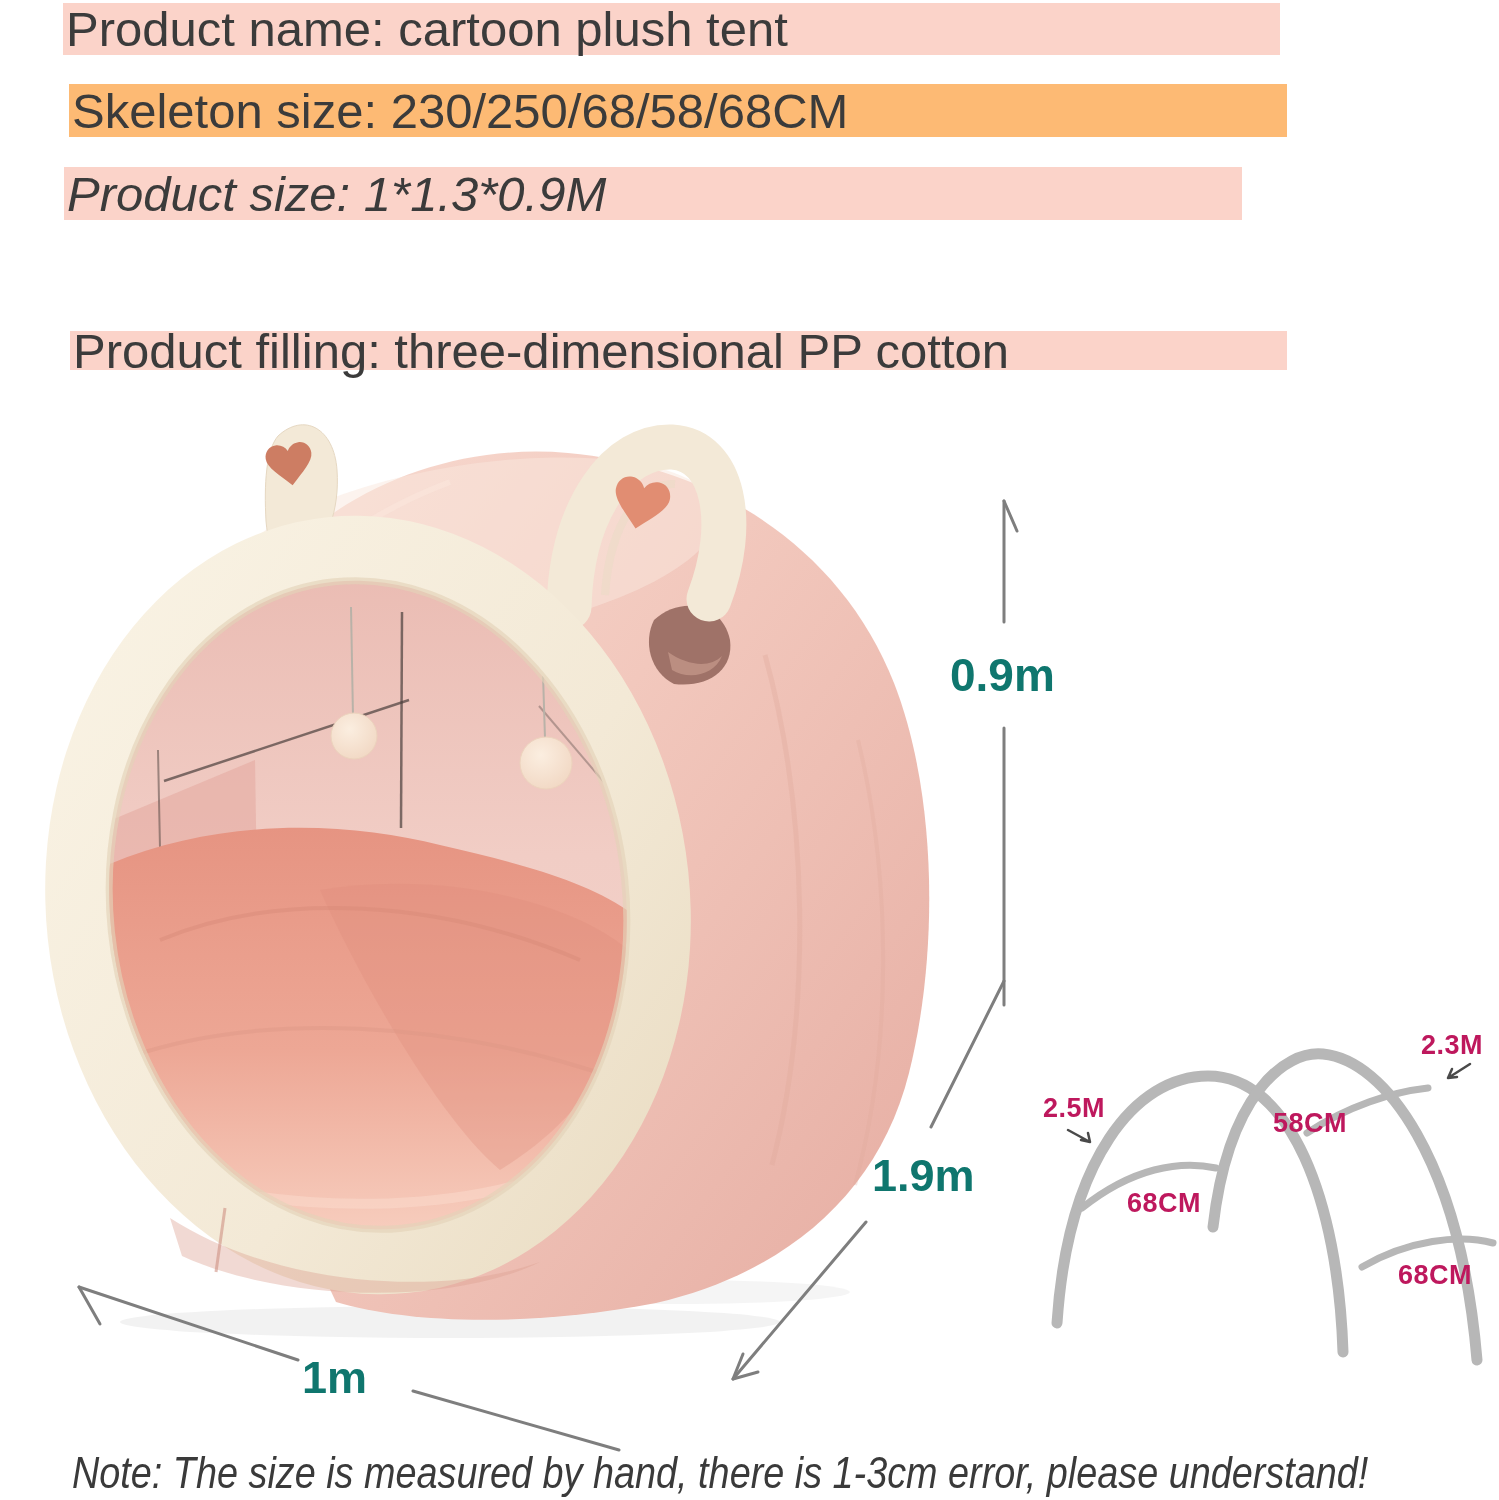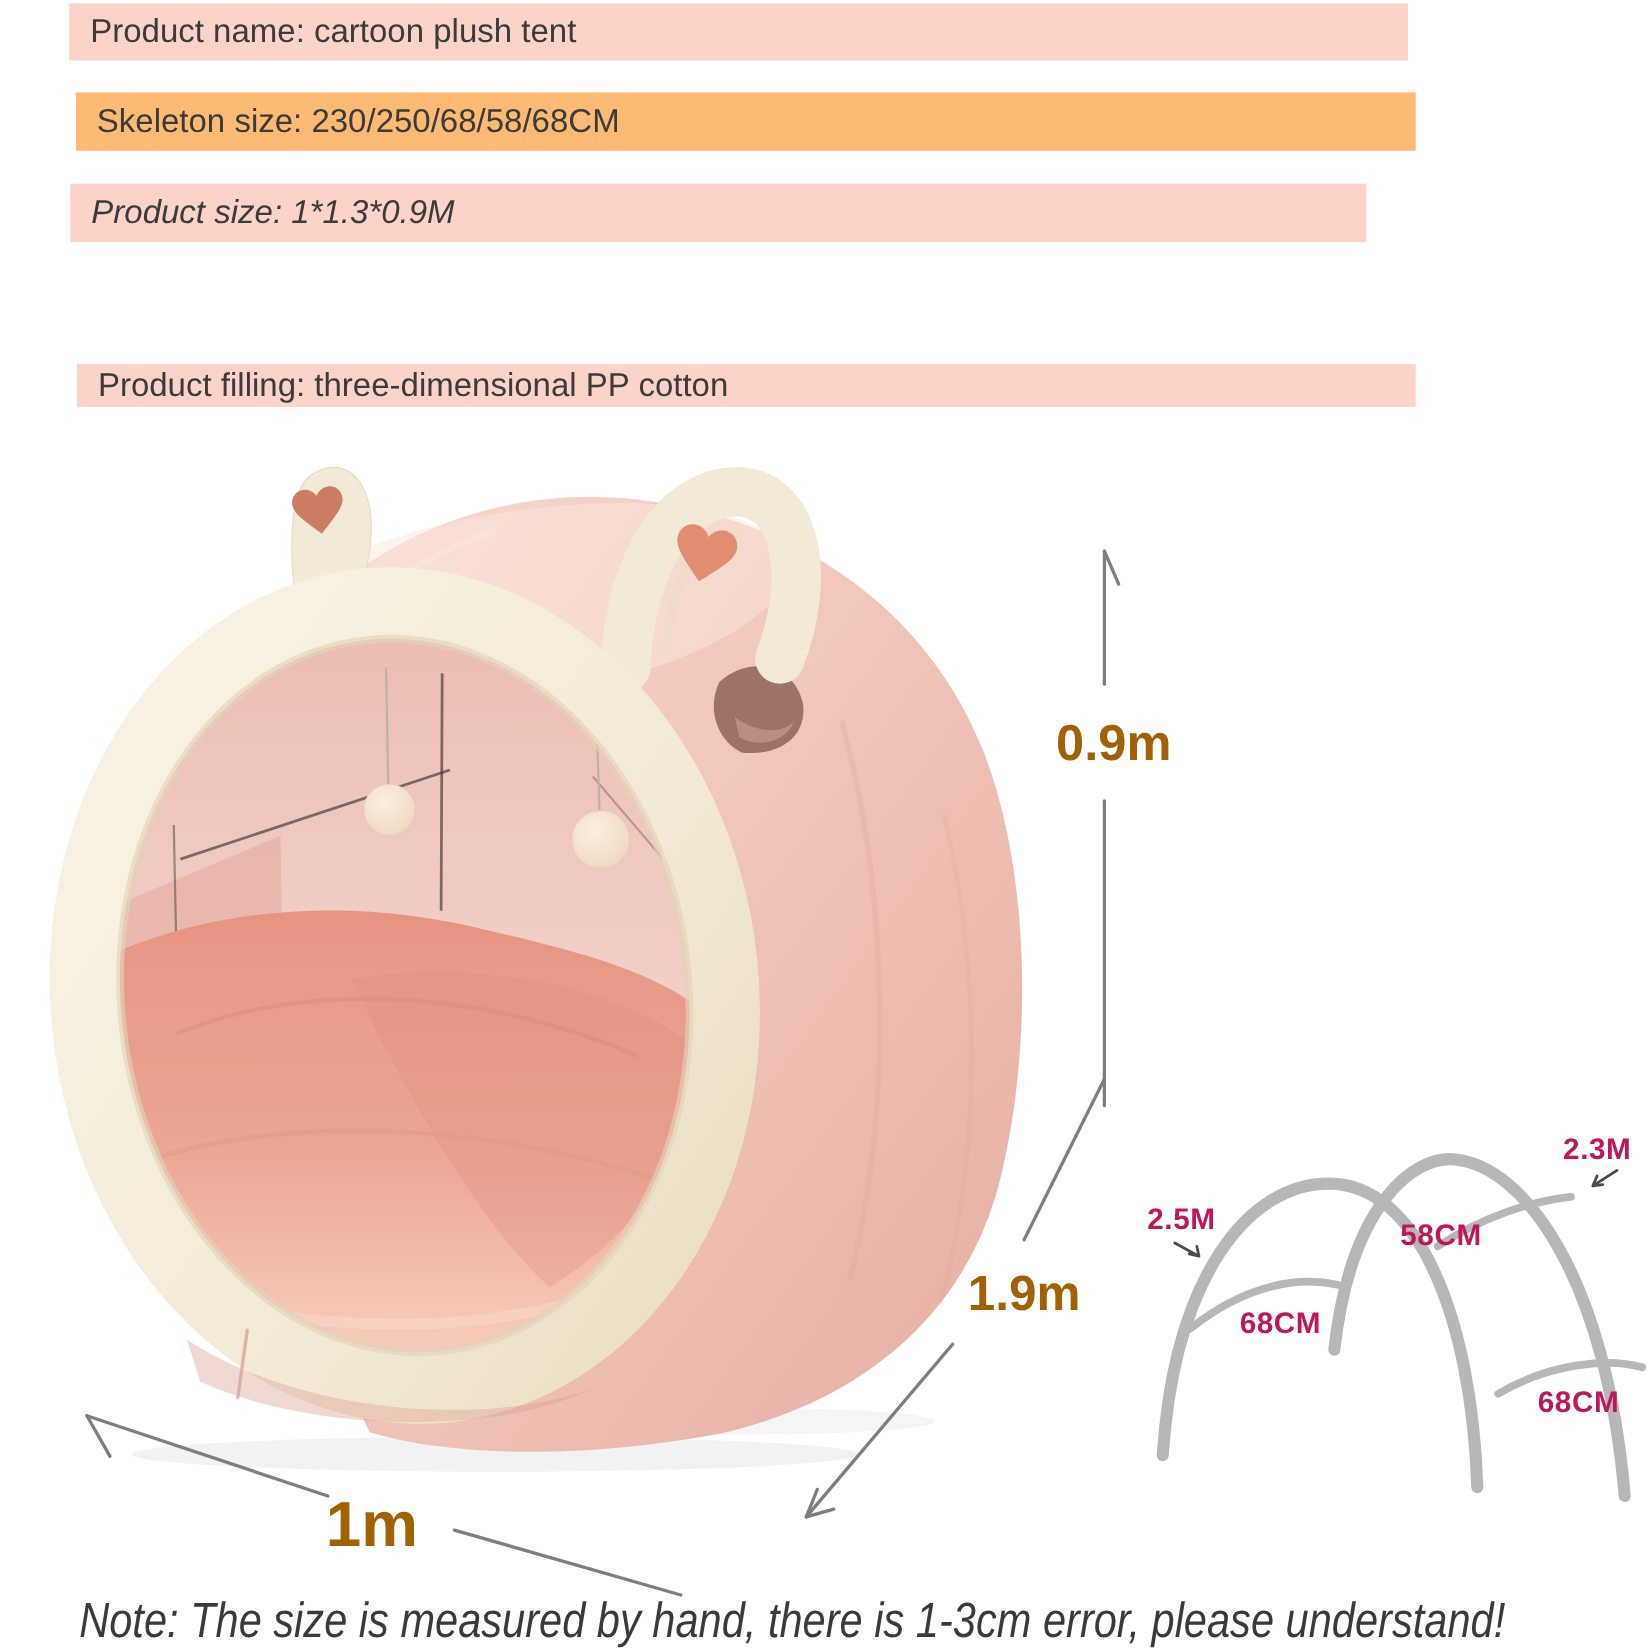--- a/index.html
+++ b/index.html
@@ -1,22 +1,22 @@
 <!DOCTYPE html>
 <html><head>
 <meta charset="utf-8">
 <style>
   html,body{margin:0;padding:0;background:#ffffff;}
   #canvas{position:relative;width:1499px;height:1500px;background:#ffffff;overflow:hidden;
           font-family:"Liberation Sans",sans-serif;}
   .banner{position:absolute;box-sizing:border-box;display:flex;align-items:center;
-          padding-left:19px;font-size:30px;color:#3b3b3b;white-space:nowrap;}
+          padding-left:3px;font-size:49px;color:#3b3b3b;white-space:nowrap;}
   .banner.pink{background:#fbd3c9;}
   .banner.gray{background:#fdba74;}
-  .dim-label{position:absolute;font-size:46px;font-weight:700;color:#a16207;text-align:center;}
+  .dim-label{position:absolute;font-size:46px;font-weight:700;color:#0f766e;text-align:left;}
   .skel-label{position:absolute;font-size:27px;font-weight:700;color:#be185d;text-align:center;letter-spacing:0.5px;}
   .note{position:absolute;left:72px;top:1447px;font-size:45px;font-style:italic;color:#3a3a3a;
         white-space:nowrap;transform:scaleX(0.84);transform-origin:left top;}
   svg{position:absolute;pointer-events:none;}
   .line{stroke:#7e7e7e;stroke-width:3;fill:none;stroke-linecap:round;}
   .skel-arc{stroke:#b7b7b7;fill:none;stroke-linecap:round;}
   .skel-ptr{stroke:#4a4a4a;stroke-width:2.5;fill:none;stroke-linecap:round;}
 </style>
 </head>
 <body>
@@ -122,21 +122,21 @@
     <path class="line" d="M1004,501 L1017,531"></path>
     <path class="line" d="M1004,501 L1004,622 M1004,728 L1004,1005"></path>
     <path class="line" d="M1004,981 L931,1127 M866,1222 L733,1379"></path>
     <path class="line" d="M733,1379 L758,1372 M733,1379 L743,1354"></path>
     <path class="line" d="M79,1287 L100,1324"></path>
     <path class="line" d="M79,1287 L298,1360 M413,1391 L619,1450"></path>
   </svg>
 
   <div class="dim-label" style="left:950px;top:648px;width:125px;">0.9m</div>
   <div class="dim-label" style="left:872px;top:1150px;width:118px;font-size:45px;">1.9m</div>
-  <div class="dim-label" style="left:287px;top:1352px;width:102px;font-size:58px;">1m</div>
+  <div class="dim-label" style="left:302px;top:1352px;width:102px;font-size:45px;">1m</div>
 
   <div class="skel-label" style="left:1039px;top:1093px;width:70px;">2.5M</div>
   <div class="skel-label" style="left:1417px;top:1030px;width:70px;">2.3M</div>
   <div class="skel-label" style="left:1268px;top:1108px;width:84px;">58CM</div>
   <div class="skel-label" style="left:1122px;top:1188px;width:84px;">68CM</div>
   <div class="skel-label" style="left:1393px;top:1260px;width:84px;">68CM</div>
 
   <div class="note">Note: The size is measured by hand, there is 1-3cm error, please understand!</div>
 
 </div>

